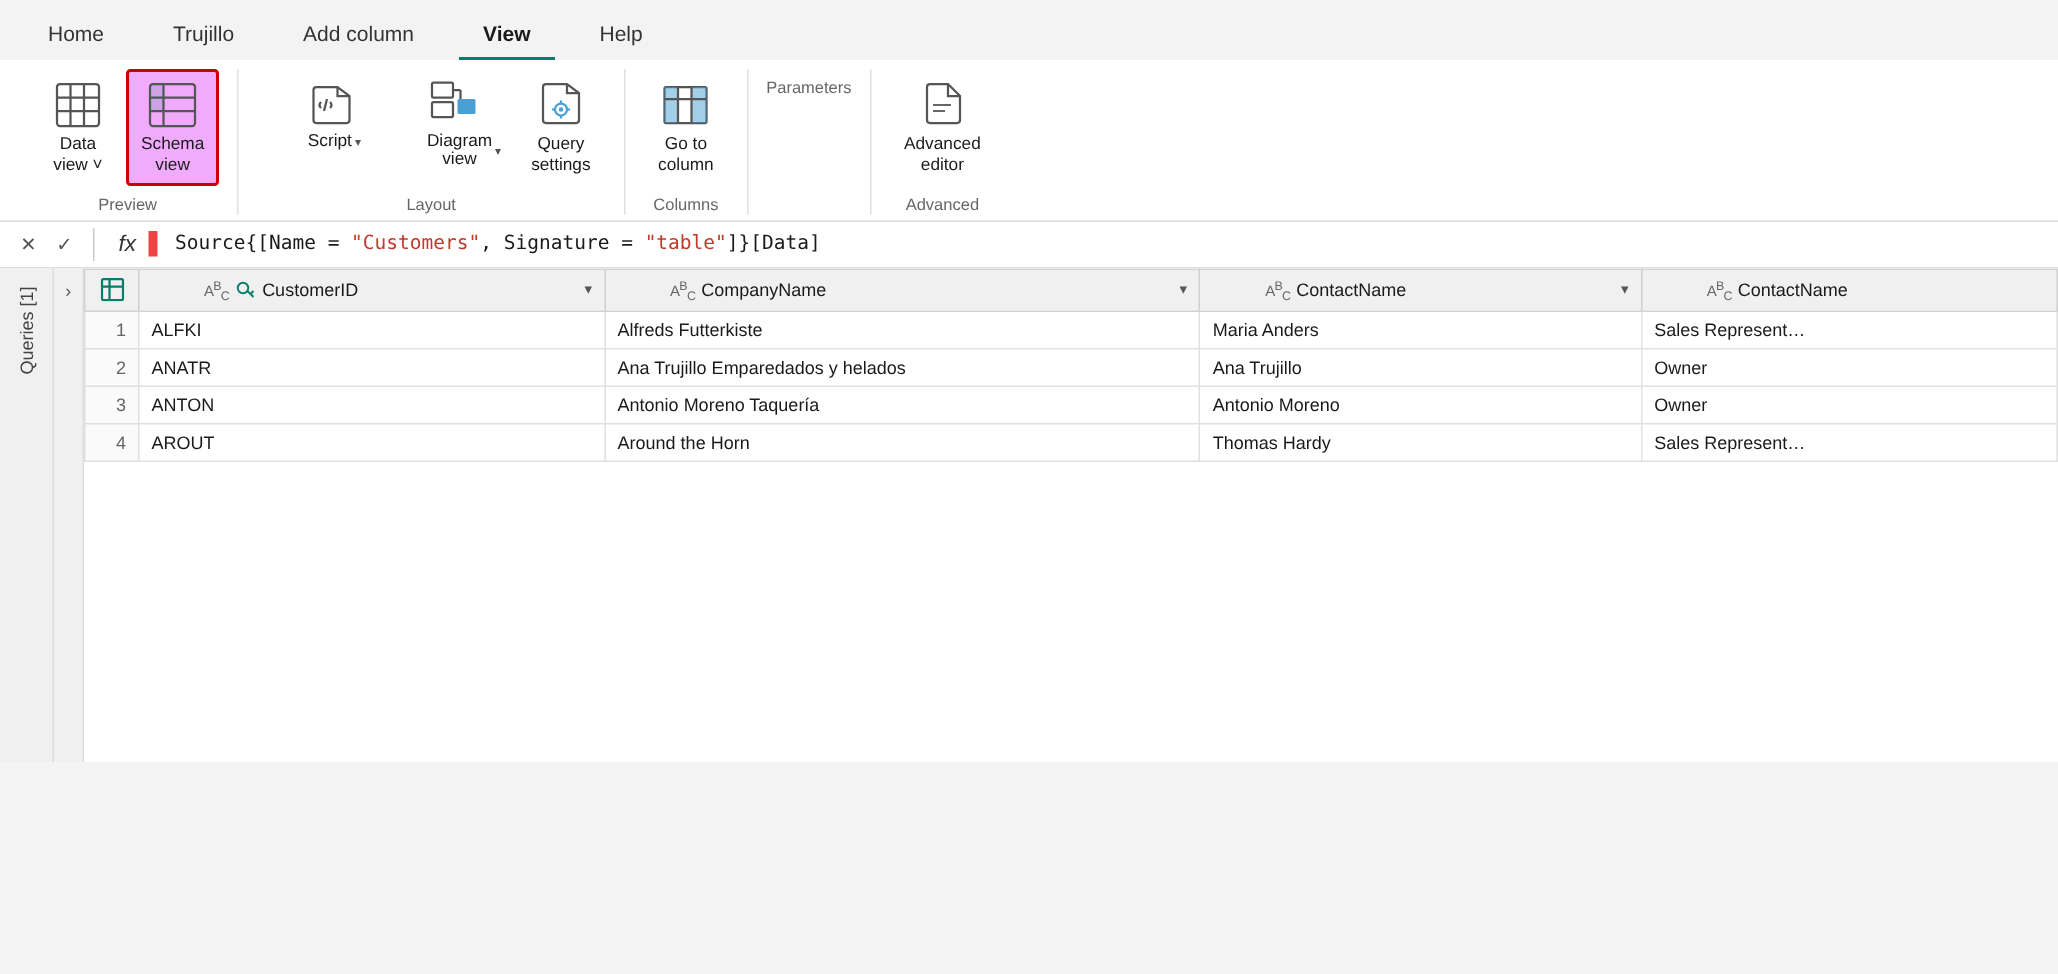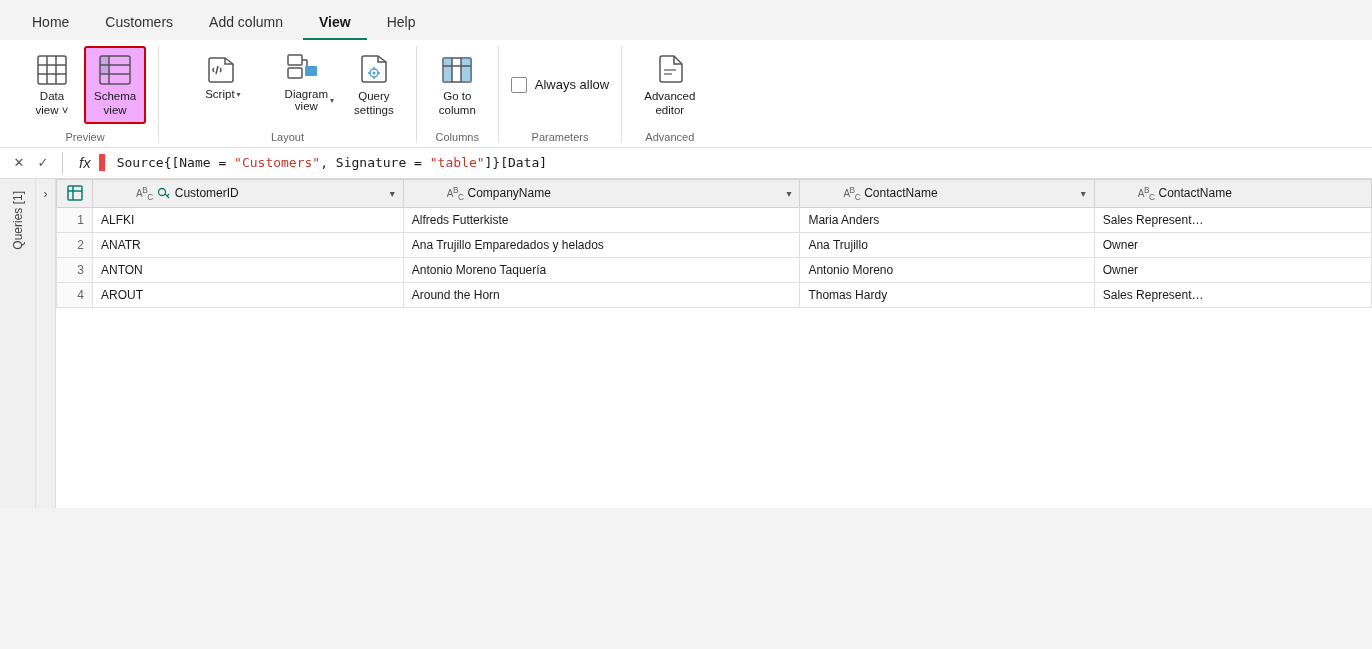--- a/index.html
+++ b/index.html
@@ -4,21 +4,21 @@
   <style>
     * { box-sizing: border-box; margin: 0; padding: 0; }
     body { font-family: 'Segoe UI', Arial, sans-serif; background: #f3f3f3; font-size: 13px; color: #1a1a1a; }
 
     
     .nav-tabs {
       display: flex;
       align-items: flex-start;
       background: #f3f3f3;
       padding: 8px 16px 0;
-      gap: 4px;
+      gap: 14px;
     }
     .nav-tab {
       padding: 6px 16px 8px;
       cursor: pointer;
       font-size: 14px;
       color: #333;
       border-bottom: 2px solid transparent;
     }
     .nav-tab.active {
       color: #1a1a1a;
@@ -284,21 +284,21 @@
       color: #444;
       display: flex;
       align-items: center;
     }
   </style>
 </head>
 <body>
 
 <div class="nav-tabs">
   <div class="nav-tab">Home</div>
-  <div class="nav-tab">Customers</div>
+  <div class="nav-tab">Trujillo</div>
   <div class="nav-tab">Add column</div>
   <div class="nav-tab active">View</div>
   <div class="nav-tab">Help</div>
 </div>
 
 <div class="ribbon">
   <div class="ribbon-groups">
 
     <div class="ribbon-group">
       <div class="ribbon-group-items">
@@ -404,26 +404,20 @@
               <line x1="22" y1="6" x2="22" y2="30" stroke="#555" stroke-width="1.5"></line>
             </svg>
           </div>
           <div class="ribbon-btn-label multiline">Go to<br>column</div>
         </div>
       </div>
       <div class="ribbon-group-label">Columns</div>
     </div>
 
     <div class="ribbon-group">
-      <div class="ribbon-group-items" style="align-items:center;">
-        <div class="always-allow-row">
-          <div class="checkbox-box"></div>
-          <span class="always-allow-label">Always allow</span>
-        </div>
-      </div>
       <div class="ribbon-group-label">Parameters</div>
     </div>
 
     <div class="ribbon-group">
       <div class="ribbon-group-items">
         <div class="ribbon-btn">
           <div class="ribbon-btn-icon">
             <svg width="36" height="36" viewBox="0 0 36 36">
               <path d="M10 4 Q8 4 8 6 L8 28 Q8 30 10 30 L28 30 Q30 30 30 28 L30 12 L22 4 Z" fill="none" stroke="#555" stroke-width="1.5"></path>
               <path d="M22 4 L22 12 L30 12" fill="none" stroke="#555" stroke-width="1.5"></path>

